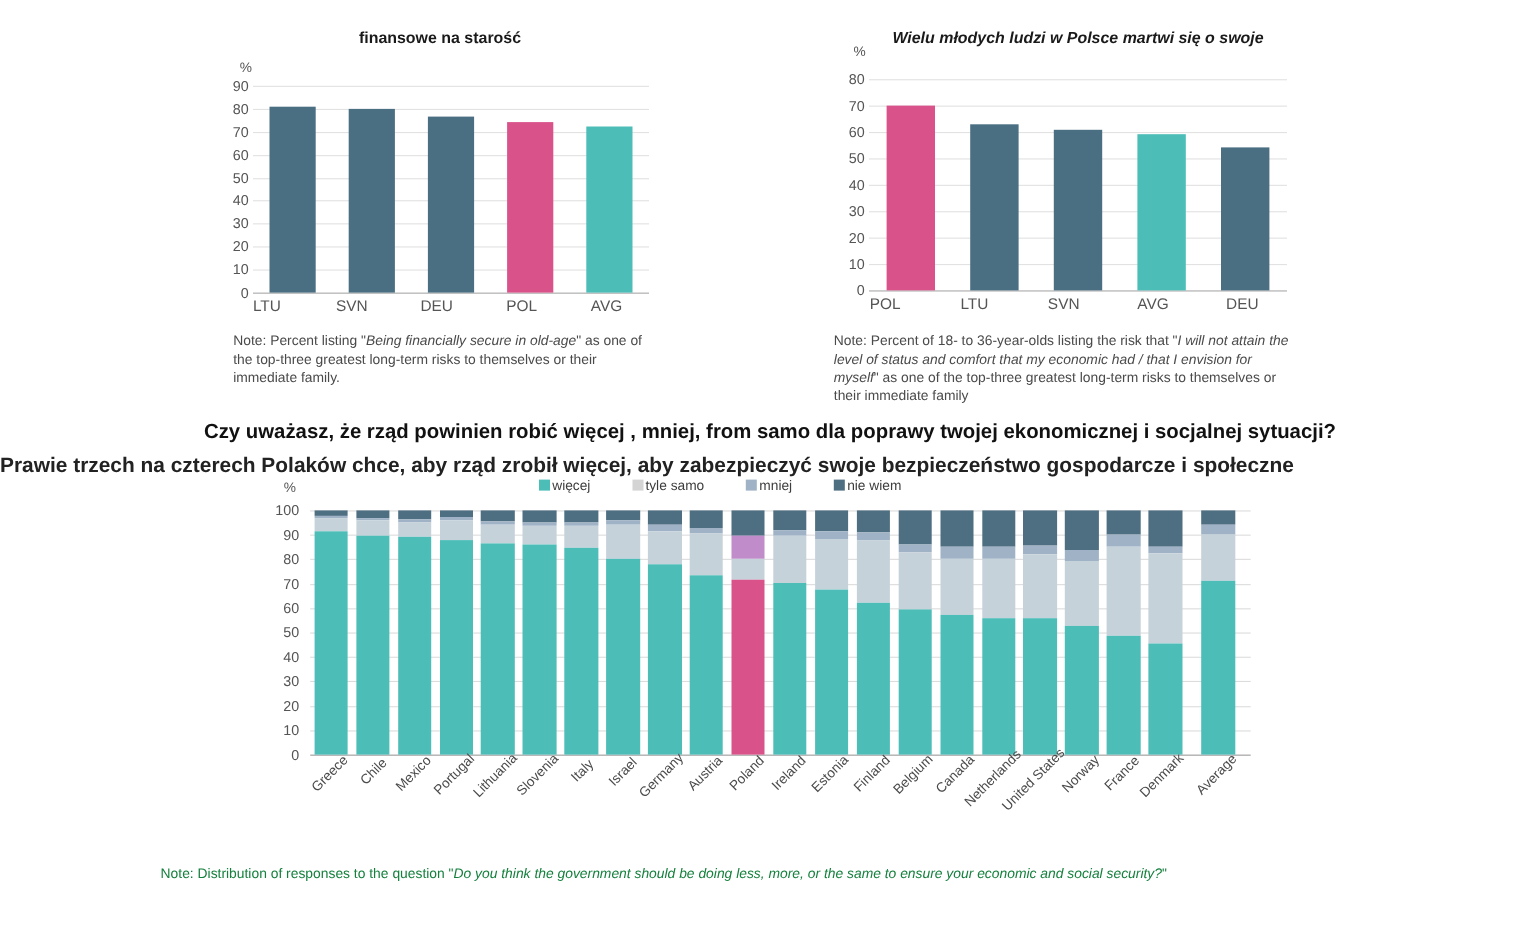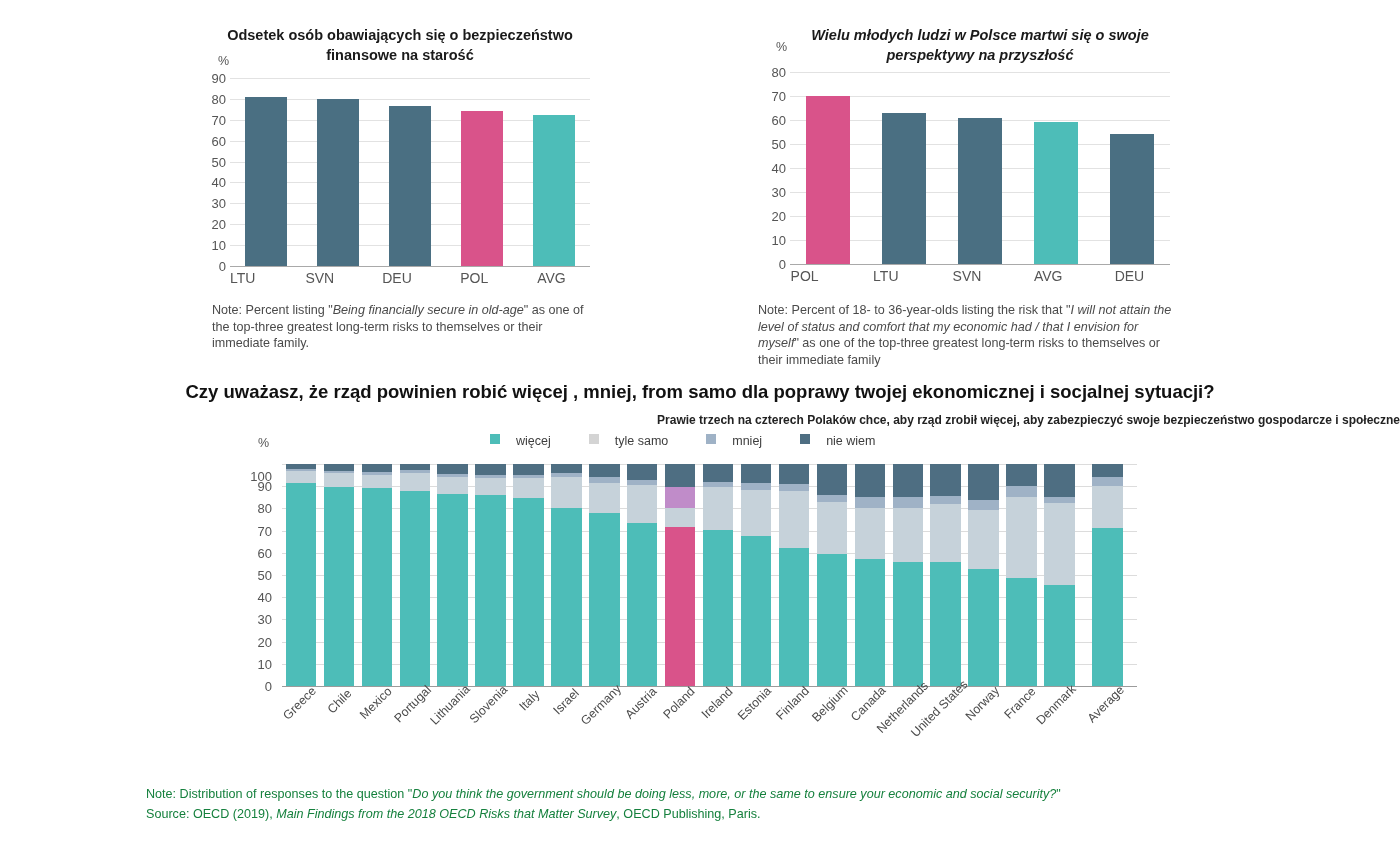--- a/index.html
+++ b/index.html
@@ -36,25 +36,25 @@
     font-size:12.6px;color:#4a4a4a;line-height:1.32;
   }
   .sc-note i{font-style:italic;}
 
   
   .main-title{
     position:absolute;font-size:18.5px;font-weight:700;color:#111;
     text-align:center;white-space:nowrap;
   }
   .main-sub{
-    position:absolute;font-size:12px;font-weight:700;color:#222;
-    text-align:right;white-space:nowrap;
+    position:absolute;font-size:19px;font-weight:700;color:#222;
+    text-align:left;white-space:nowrap;
   }
   .legend{position:absolute;display:flex;gap:38px;align-items:center;}
-  .lg-item{display:flex;align-items:flex-start;gap:16px;}
+  .lg-item{display:flex;align-items:center;gap:2px;}
   .lg-sw{width:10px;height:10px;display:inline-block;}
   .lg-tx{font-size:12.5px;color:#3d3d3d;}
 
   .mc-pct{position:absolute;font-size:12.5px;color:#555;}
   .mc-plot{position:absolute;}
   .mc-ytick{
     position:absolute;font-size:13px;color:#555;
     transform:translateY(-50%);text-align:right;line-height:1;white-space:nowrap;
   }
   .mc-grid{position:absolute;left:0;right:0;top:0;bottom:0;}
@@ -73,21 +73,20 @@
   }
 
   .foot{position:absolute;font-size:12.6px;color:#15803d;line-height:1.6;}
   .foot i{font-style:italic;}
 </style>
 </head>
 <body>
 
 <div class="panel" id="chart1" style="left:200px;top:26px;width:400px;height:340px;">
   <div class="sc-title" style="width:100%;">
-    <div>Odsetek osób obawiających się o bezpieczeństwo</div>
     <div>finansowe na starość</div>
   </div>
   <div class="sc-pct" style="left:18px;top:28px;">%</div>
   <div class="sc-plot" id="c1plot" style="position:absolute;left:4px;top:52px;width:386px;height:188px;">
       <div class="sc-grid">
         <div class="sc-gline" style="top: 0px;"></div>
         <div class="sc-gline" style="top: 20.8889px;"></div>
         <div class="sc-gline" style="top: 41.7778px;"></div>
         <div class="sc-gline" style="top: 62.6667px;"></div>
         <div class="sc-gline" style="top: 83.5556px;"></div>
@@ -135,21 +134,20 @@
       <div class="sc-lab">AVG</div>
     </div>
   <div class="sc-note" style="position:absolute;left:12px;top:276px;width:390px;">
     <span>Note: Percent listing "</span><i>Being financially secure in old-age</i><span>" as one of the top-three greatest long-term risks to themselves or their immediate family.</span>
   </div>
 </div>
 
 <div class="panel" id="chart2" style="left:760px;top:26px;width:420px;height:340px;">
   <div class="sc-title" style="width:100%;padding-left:20px;box-sizing:border-box;font-style:italic;">
     <div>Wielu młodych ludzi w Polsce martwi się o swoje</div>
-    <div>perspektywy na przyszłość</div>
   </div>
   <div class="sc-pct" style="left:16px;top:14px;">%</div>
   <div class="sc-plot" id="c2plot" style="position:absolute;left:4px;top:46px;width:406px;height:192px;">
       <div class="sc-grid">
         <div class="sc-gline" style="top: 0px;"></div>
         <div class="sc-gline" style="top: 24px;"></div>
         <div class="sc-gline" style="top: 48px;"></div>
         <div class="sc-gline" style="top: 72px;"></div>
         <div class="sc-gline" style="top: 96px;"></div>
         <div class="sc-gline" style="top: 120px;"></div>
@@ -409,21 +407,21 @@
         <div class="mc-stack" style="width: 52%;">
           <div class="mc-seg" title="Average / nie wiem: 6%" style="height: 13.32px; background: rgb(78, 110, 130);"></div>
           <div class="mc-seg" title="Average / mniej: 4%" style="height: 8.88px; background: rgb(159, 178, 198);"></div>
           <div class="mc-seg" title="Average / tyle samo: 19%" style="height: 42.18px; background: rgb(198, 210, 218);"></div>
           <div class="mc-seg" title="Average / więcej: 71%" style="height: 157.62px; background: rgb(77, 189, 184);"></div>
         </div>
       </div>
     </div>
   </div>
 <div id="myticks" style="position:absolute;left:244px;top:464px;width:34px;height:222px;">
-    <div class="mc-ytick" style="top: 12px; right: 6px; width: 30px;">100</div>
+    <div class="mc-ytick" style="top: 0px; right: 6px; width: 30px;">100</div>
     <div class="mc-ytick" style="top: 22.2px; right: 6px; width: 30px;">90</div>
     <div class="mc-ytick" style="top: 44.4px; right: 6px; width: 30px;">80</div>
     <div class="mc-ytick" style="top: 66.6px; right: 6px; width: 30px;">70</div>
     <div class="mc-ytick" style="top: 88.8px; right: 6px; width: 30px;">60</div>
     <div class="mc-ytick" style="top: 111px; right: 6px; width: 30px;">50</div>
     <div class="mc-ytick" style="top: 133.2px; right: 6px; width: 30px;">40</div>
     <div class="mc-ytick" style="top: 155.4px; right: 6px; width: 30px;">30</div>
     <div class="mc-ytick" style="top: 177.6px; right: 6px; width: 30px;">20</div>
     <div class="mc-ytick" style="top: 199.8px; right: 6px; width: 30px;">10</div>
     <div class="mc-ytick" style="top: 222px; right: 6px; width: 30px;">0</div>
@@ -492,14 +490,13 @@
     <div class="mc-xcell">
       <div class="mc-xlab">Denmark</div>
     </div>
     <div class="mc-xcell" style="flex: 1.55 1 0%;">
       <div class="mc-xlab">Average</div>
     </div>
   </div>
 
 <div class="foot" style="left:146px;top:784px;width:1130px;">
   <div><span>Note: Distribution of responses to the question "</span><i>Do you think the government should be doing less, more, or the same to ensure your economic and social security?</i><span>"</span></div>
-  <div><span>Source: OECD (2019), </span><i>Main Findings from the 2018 OECD Risks that Matter Survey</i><span>, OECD Publishing, Paris.</span></div>
 </div>
 
 </body></html>

